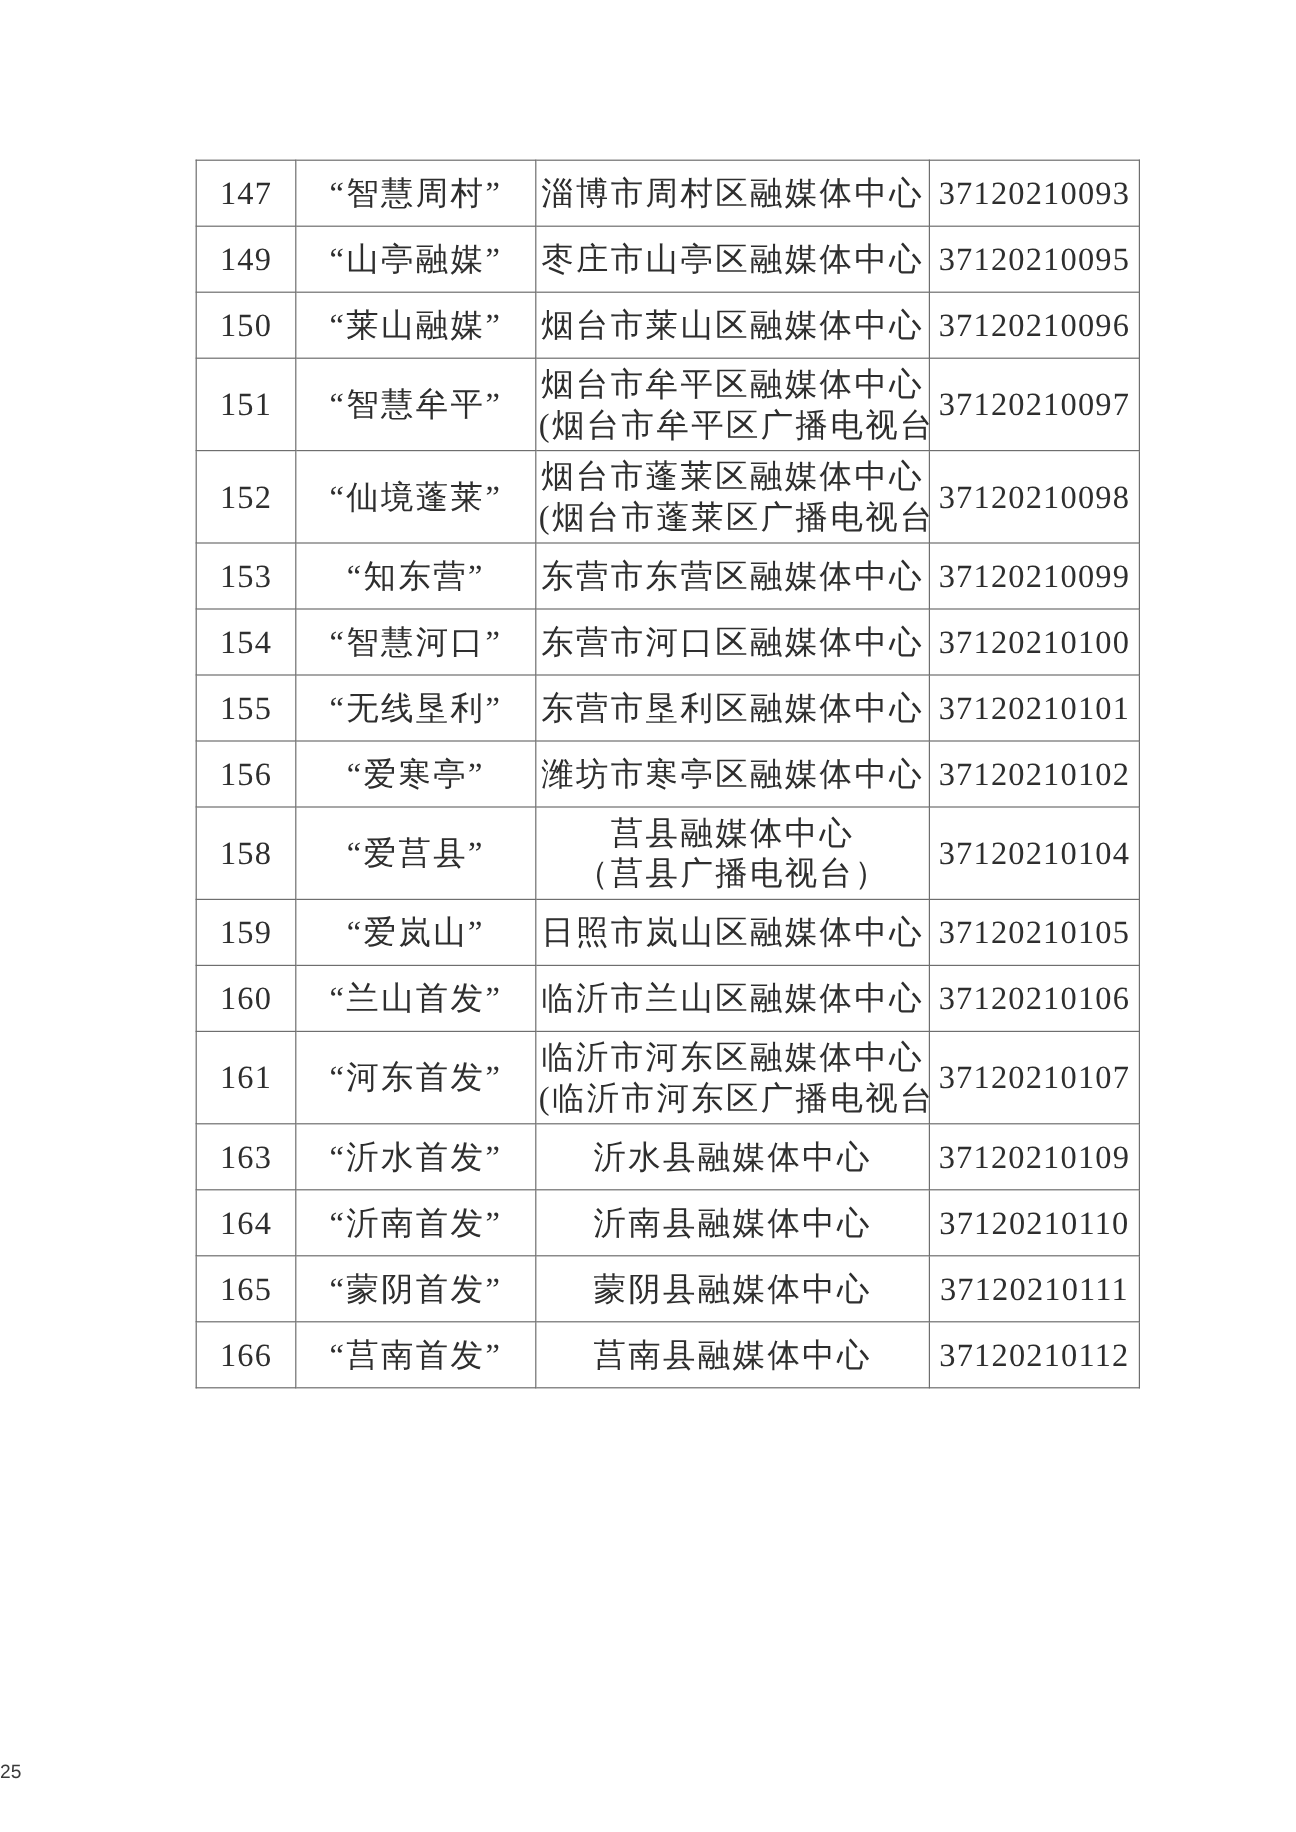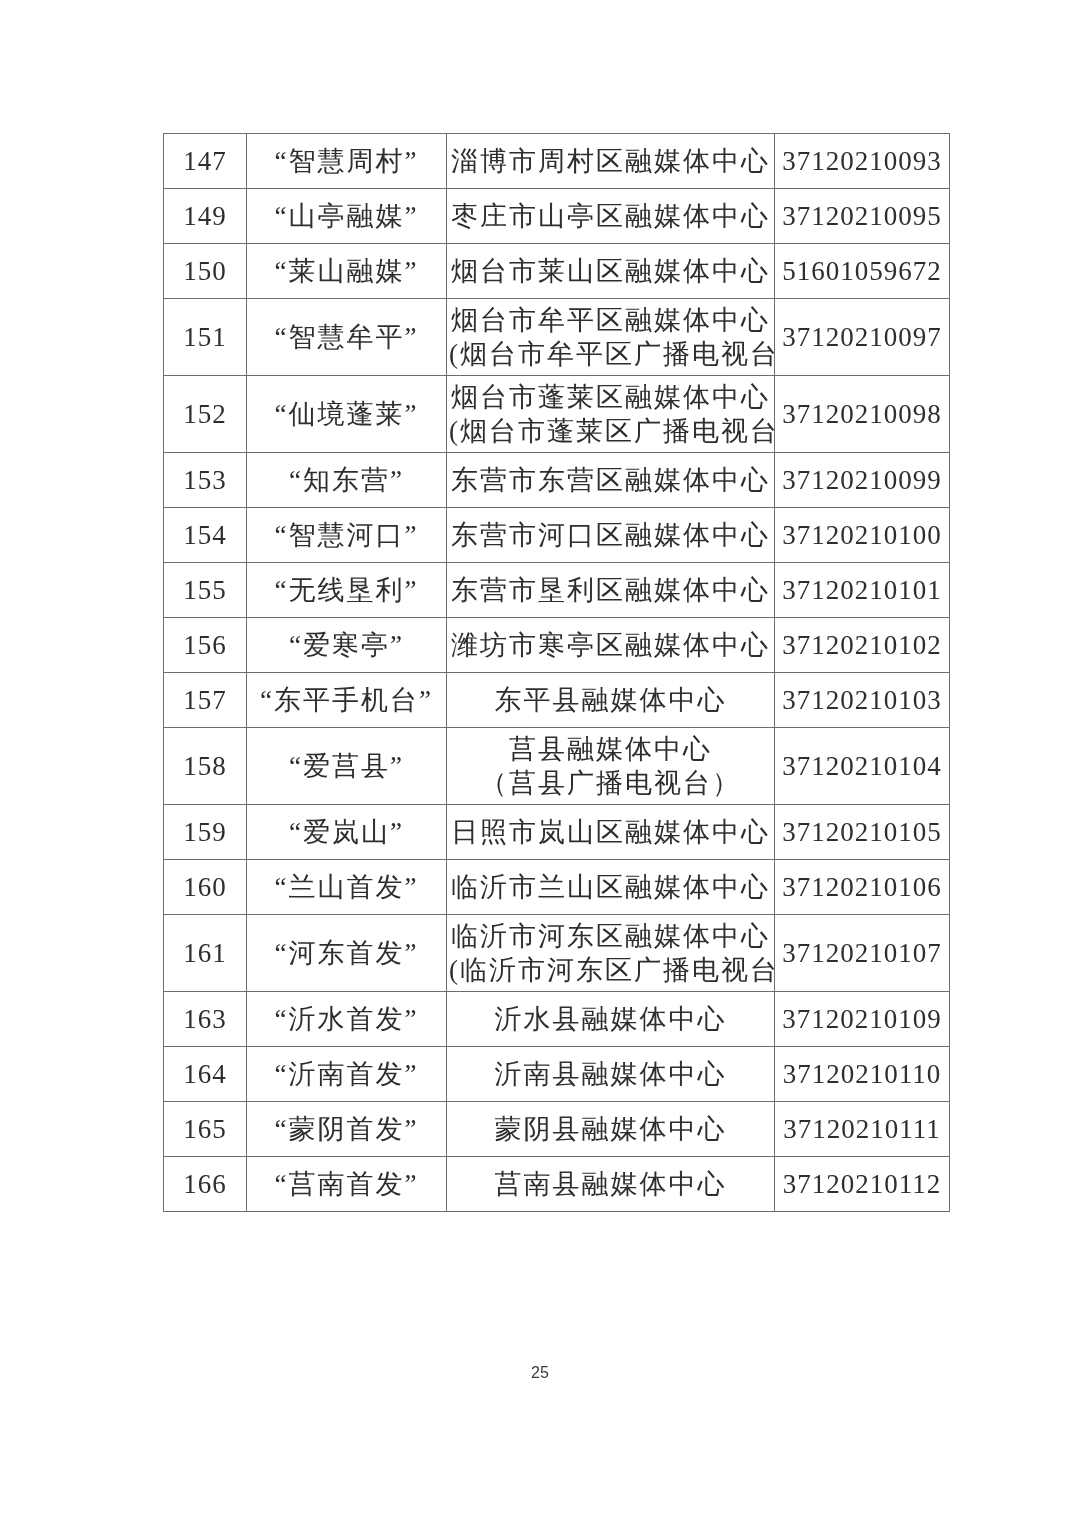--- a/index.html
+++ b/index.html
@@ -35,24 +35,24 @@
   .col-name    { width: 195px; letter-spacing: 2px; }
   .col-org     { width: 323px; letter-spacing: 2px; }
   .col-license { width: 170px; letter-spacing: 1px; }
   tr.row-single { height: 55px; }
   tr.row-double { height: 77px; }
   .org-line1, .org-line2 {
     white-space: nowrap;
   }
   .page-number {
     position: absolute;
-    top: 1364px;
+    top: 1469px;
     left: 0;
     width: 100%;
-    text-align: center;
+    text-align: left;
     font-family: "Liberation Sans", "DejaVu Sans", sans-serif;
     font-size: 16px;
     color: #3a3a3a;
   }
 </style>
 </head>
 <body>
 
 <table class="doc-table">
   <tbody id="table-body">
@@ -77,21 +77,21 @@
     <td class="col-license">37120210095</td>
   </tr>
 
   <tr class="row-single">
     <td class="col-index">150</td>
     <td class="col-name">“莱山融媒”</td>
     <td class="col-org">
       <div class="org-line1">烟台市莱山区融媒体中心</div>
 
     </td>
-    <td class="col-license">51601059672</td>
+    <td class="col-license">37120210096</td>
   </tr>
 
   <tr class="row-double">
     <td class="col-index">151</td>
     <td class="col-name">“智慧牟平”</td>
     <td class="col-org">
       <div class="org-line1">烟台市牟平区融媒体中心</div>
       <div class="org-line2">(烟台市牟平区广播电视台)</div>
     </td>
     <td class="col-license">37120210097</td>
@@ -140,29 +140,20 @@
   <tr class="row-single">
     <td class="col-index">156</td>
     <td class="col-name">“爱寒亭”</td>
     <td class="col-org">
       <div class="org-line1">潍坊市寒亭区融媒体中心</div>
 
     </td>
     <td class="col-license">37120210102</td>
   </tr>
 
-  <tr class="row-single">
-    <td class="col-index">157</td>
-    <td class="col-name">“东平手机台”</td>
-    <td class="col-org">
-      <div class="org-line1">东平县融媒体中心</div>
-
-    </td>
-    <td class="col-license">37120210103</td>
-  </tr>
 
   <tr class="row-double">
     <td class="col-index">158</td>
     <td class="col-name">“爱莒县”</td>
     <td class="col-org">
       <div class="org-line1">莒县融媒体中心</div>
       <div class="org-line2">（莒县广播电视台）</div>
     </td>
     <td class="col-license">37120210104</td>
   </tr>

